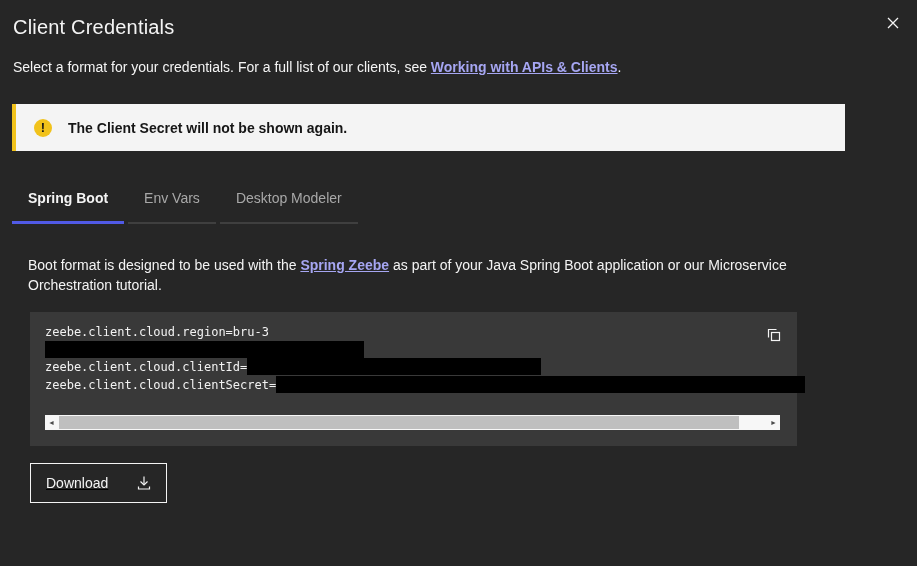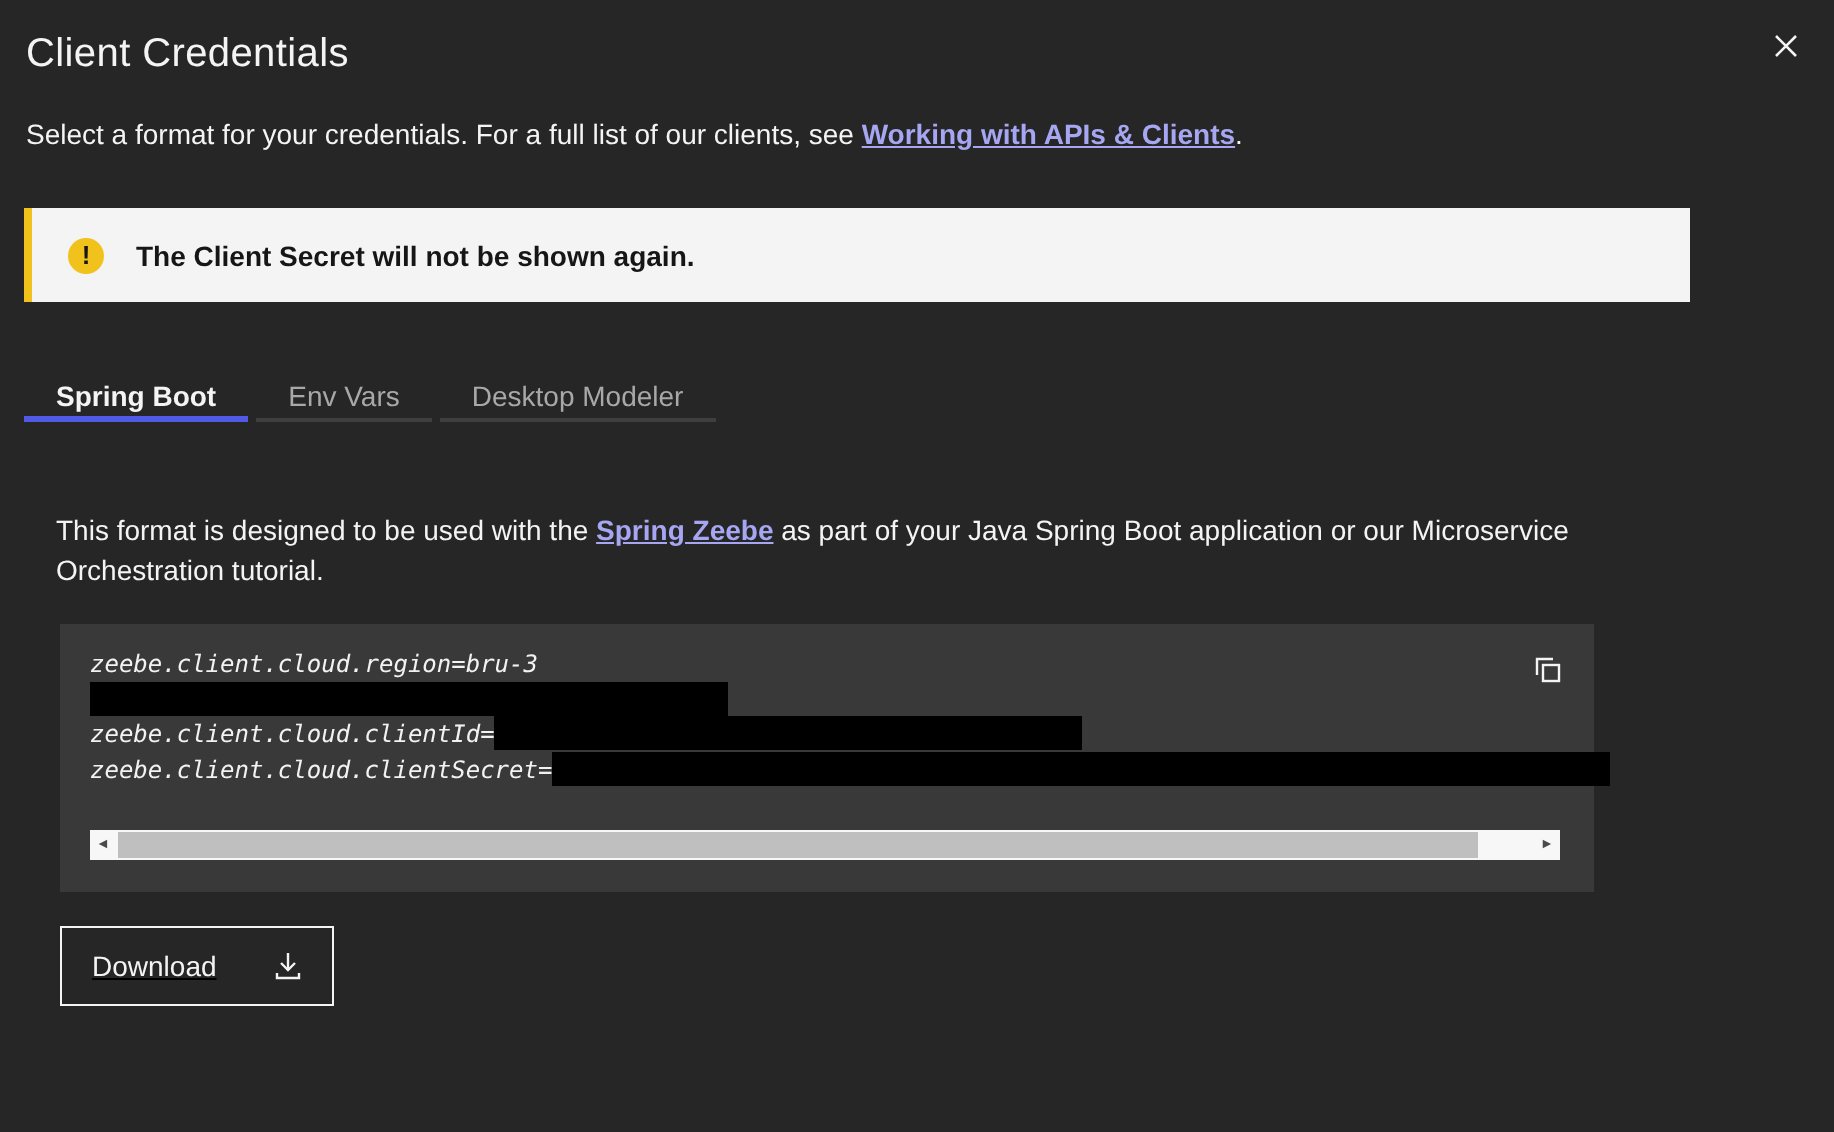--- a/index.html
+++ b/index.html
@@ -13,32 +13,32 @@
   a.inline-link{color:#a6a6f2;text-decoration:underline;cursor:pointer;font-weight:bold;}
 
   
   .banner{position:absolute;left:12px;top:104px;width:829px;height:47px;background:#f4f4f4;border-left:4px solid #f1c21b;display:flex;align-items:center;}
   .warn-icon{margin-left:18px;width:18px;height:18px;border-radius:50%;background:#f1c21b;color:#161616;display:flex;align-items:center;justify-content:center;font-size:13px;font-weight:700;flex:0 0 auto;}
   .banner-text{margin-left:16px;font-size:14px;font-weight:700;color:#161616;}
 
   
   .tabs{position:absolute;left:12px;top:184px;display:flex;gap:4px;}
   .tab{display:flex;flex-direction:column;cursor:pointer;}
-  .tab-label{padding:6px 16px 2px 16px;font-size:14px;text-align:center;}
+  .tab-label{padding:6px 16px 15px 16px;font-size:14px;text-align:center;}
   .tab.active .tab-label{color:#f4f4f4;font-weight:700;}
   .tab.inactive .tab-label{color:#a8a8a8;font-weight:400;}
   .tab-underline{height:3px;background:transparent;}
   .tab.active .tab-underline{background:#515ae6;}
   .tab.inactive .tab-underline{height:2px;margin-top:1px;background:#3f3f3f;}
 
   
   .description{position:absolute;left:28px;top:255px;width:800px;font-size:14px;line-height:20px;color:#f4f4f4;}
 
   
-  .code-block{position:absolute;left:30px;top:312px;width:767px;height:134px;background:#393939;box-sizing:border-box;font-style:italic;}
+  .code-block{position:absolute;left:30px;top:312px;width:767px;height:134px;background:#393939;box-sizing:border-box;}
   .code-lines{position:absolute;left:15px;top:12px;font-family:"DejaVu Sans Mono",monospace;font-size:12px;line-height:16.5px;color:#f2f2f2;white-space:nowrap;}
   .redaction{display:inline-block;height:17px;background:#000;vertical-align:-4px;}
   .copy-btn{position:absolute;top:14px;right:14px;width:18px;height:18px;background:transparent;border:none;padding:0;cursor:pointer;display:flex;align-items:center;justify-content:center;}
 
   
   .hscrollbar{position:absolute;left:15px;top:103px;width:735px;height:15px;background:#f7f7f7;display:flex;align-items:center;}
   .scroll-arrow{width:13px;height:15px;display:flex;align-items:center;justify-content:center;font-size:7px;color:#4a4a4a;flex:0 0 auto;cursor:pointer;user-select:none;}
   .scroll-thumb{position:absolute;left:14px;top:1px;width:680px;height:13px;background:#bfbfbf;cursor:pointer;}
   .scroll-arrow.right{position:absolute;right:0;top:0;}
 
@@ -77,21 +77,21 @@
     <div class="tab inactive">
       <div class="tab-label">Env Vars</div>
       <div class="tab-underline"></div>
     </div>
     <div class="tab inactive">
       <div class="tab-label">Desktop Modeler</div>
       <div class="tab-underline"></div>
     </div>
   </div>
 
-  <div class="description"><span>This format is designed to be used with the </span><a class="inline-link">Spring Zeebe</a><span> as part of your Java Spring Boot application or our Microservice Orchestration tutorial.</span></div>
+  <div class="description"><span>Boot format is designed to be used with the </span><a class="inline-link">Spring Zeebe</a><span> as part of your Java Spring Boot application or our Microservice Orchestration tutorial.</span></div>
 
   <div class="code-block">
     <div class="code-lines">
       <div class="code-line"><span>zeebe.client.cloud.region=bru-3</span></div>
       <div class="code-line"><span class="redaction" style="width:319px"></span></div>
       <div class="code-line"><span>zeebe.client.cloud.clientId=</span><span class="redaction" style="width:294px"></span></div>
       <div class="code-line"><span>zeebe.client.cloud.clientSecret=</span><span class="redaction" style="width:529px"></span></div>
     </div>
 
     <button class="copy-btn" aria-label="Copy">

